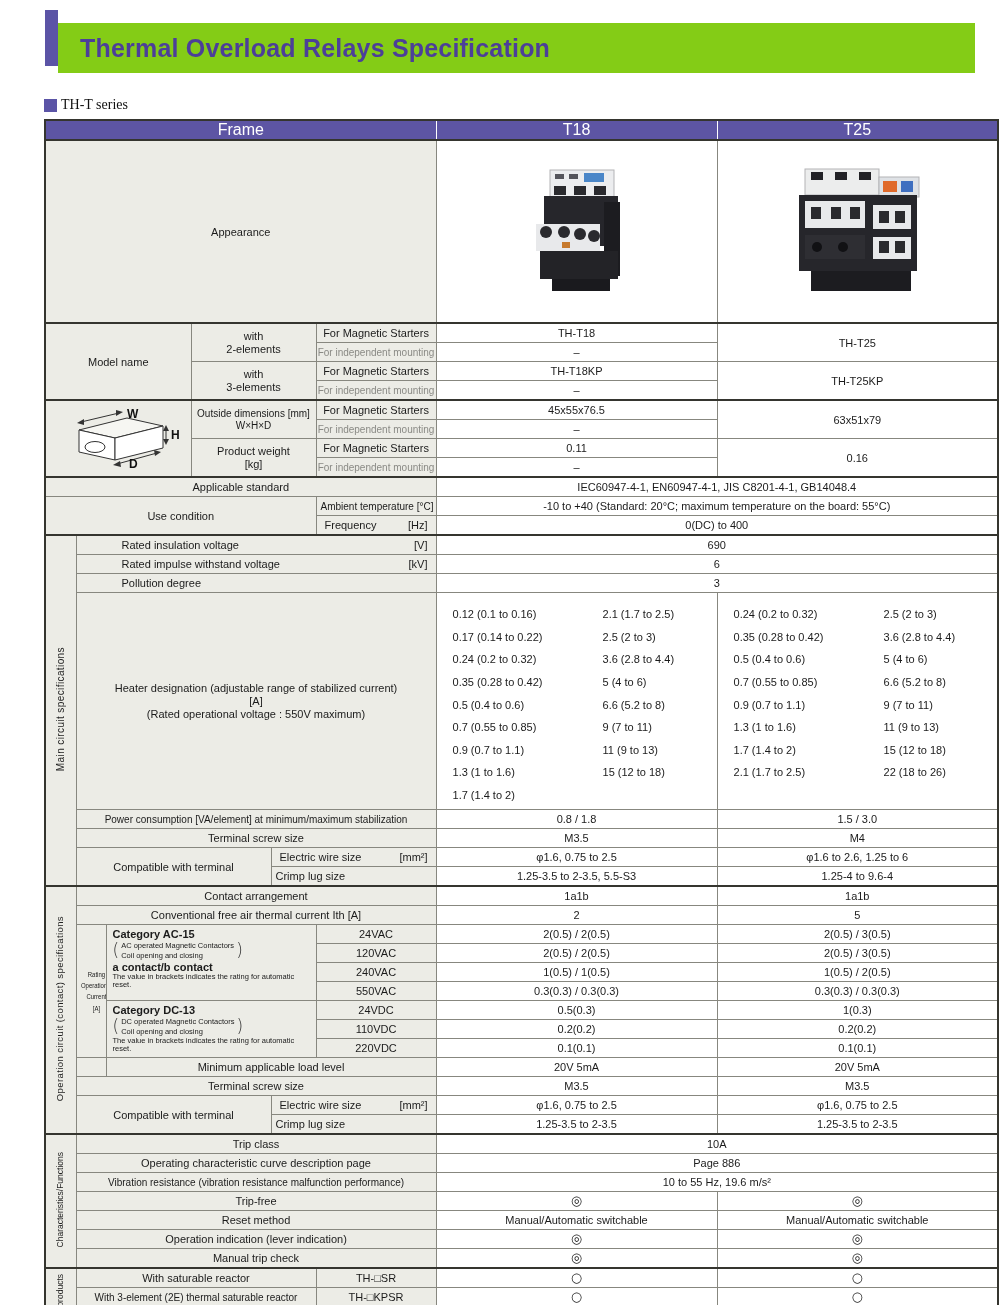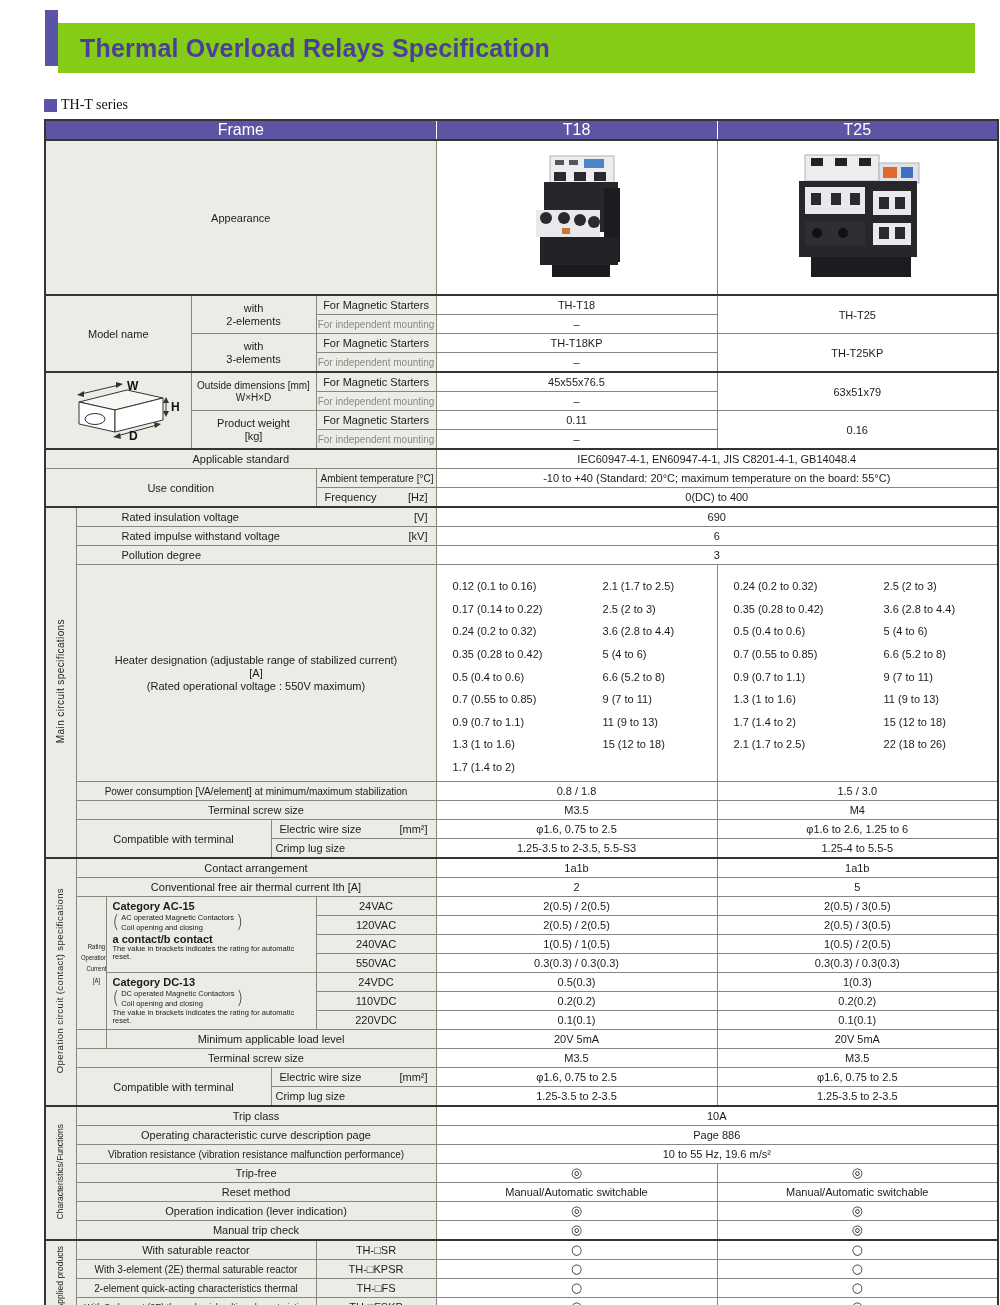--- a/index.html
+++ b/index.html
@@ -13,21 +13,21 @@
   .title-band{flex:1;height:50px;margin-top:13px;background:#84cc16;display:flex;align-items:center;padding-left:22px;}
   .page-title{font-size:25px;font-weight:bold;color:#4c3f99;letter-spacing:.2px;}
   .series-line{margin:24px 0 6px 44px;display:flex;align-items:center;gap:4px;font-family:Liberation Serif, serif;}
   .series-bullet{width:13px;height:13px;background:#5b54a6;display:inline-block;}
   .series-label{font-size:14px;color:#111;}
   
   table.spec{border-collapse:collapse;table-layout:fixed;margin-left:44px;width:953px;border:2px solid #35352f;}
   td{border:1px solid #87877f;font-size:11px;text-align:center;vertical-align:middle;padding:0;height:18px;line-height:1.15;background:#fff;overflow:hidden;}
   tr{height:18px;}
   tr.r-head{height:20px;}
-  tr.r-app{height:155px;margin-left:12px;}
+  tr.r-app{height:183px;margin-left:12px;}
   tr.r-heater{height:217px;}
   tr.sec td{border-top:2px solid #35352f;}
   td.lab{background:#ecece6;}
   .head td{background:#5d55a4;color:#fff;font-size:16px;border:1px solid #fff;}
   .dim{color:#8a8a85;font-size:10px;}
   .small{font-size:10px;}
   .ml{white-space:pre-line;margin-left:38px;}
   .tl{text-align:left;padding-left:4px;}
   .unitrow{display:flex;justify-content:space-between;align-items:center;padding:0 8px;gap:31px;}
   .unitrow.pad45{padding-left:45px;}
@@ -311,21 +311,21 @@
         <span>Electric wire size</span>
         <span>[mm²]</span>
       </div>
     </td>
     <td>φ1.6, 0.75 to 2.5</td>
     <td>φ1.6 to 2.6, 1.25 to 6</td>
   </tr>
   <tr>
     <td colspan="2" class="lab tl">Crimp lug size</td>
     <td>1.25-3.5 to 2-3.5, 5.5-S3</td>
-    <td>1.25-4 to 5.5-5</td>
+    <td>1.25-4 to 9.6-4</td>
   </tr>
 
   <tr class="sec">
     <td rowspan="13" class="lab"><span class="vert sm">Operation circuit (contact) specifications</span></td>
     <td colspan="5" class="lab">Contact arrangement</td>
     <td>1a1b</td>
     <td>1a1b</td>
   </tr>
   <tr>
     <td colspan="5" class="lab">Conventional free air thermal current Ith [A]</td>

